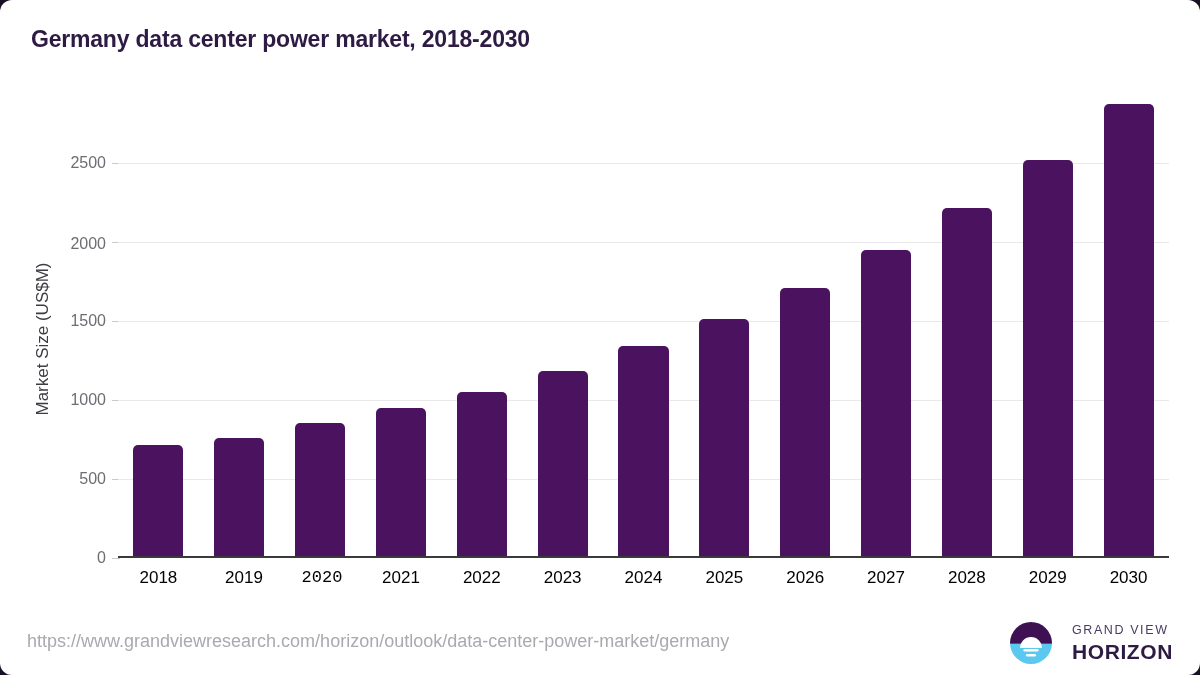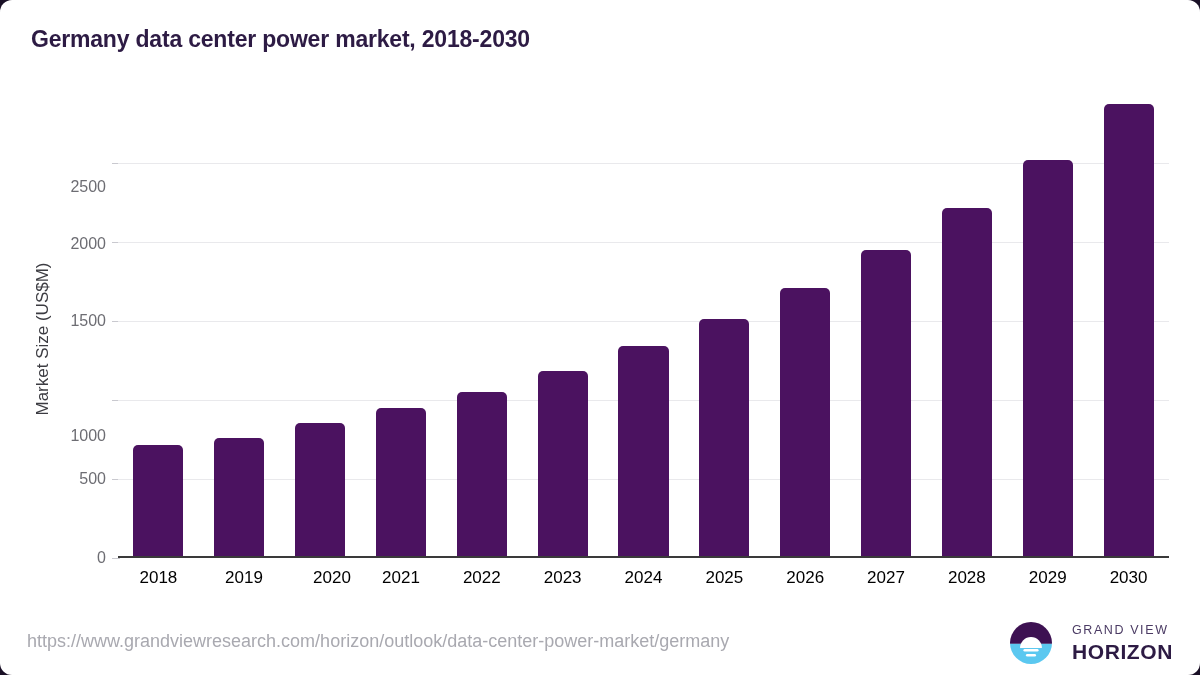--- a/index.html
+++ b/index.html
@@ -170,27 +170,27 @@
 
   <div id="chart-title">Germany data center power market, 2018-2030</div>
 
   <div id="y-axis-title">Market Size (US$M)</div>
 
   <div id="ytick-layer">
       <div class="ytick-label" style="top: 558px;">0</div>
       <div class="ytick-mark" style="top: 558px;"></div>
       <div class="ytick-label" style="top: 479.034px;">500</div>
       <div class="ytick-mark" style="top: 479.034px;"></div>
-      <div class="ytick-label" style="top: 400.069px; margin-top: 36px;">1000</div>
+      <div class="ytick-label" style="top: 400.069px;">1000</div>
       <div class="ytick-mark" style="top: 400.069px;"></div>
       <div class="ytick-label" style="top: 321.103px;">1500</div>
       <div class="ytick-mark" style="top: 321.103px;"></div>
       <div class="ytick-label" style="top: 244px;">2000</div>
       <div class="ytick-mark" style="top: 242.138px;"></div>
-      <div class="ytick-label" style="top: 163.172px; margin-top: 24px;">2500</div>
+      <div class="ytick-label" style="top: 163.172px;">2500</div>
       <div class="ytick-mark" style="top: 163.172px;"></div>
     </div>
 
   <div id="plot">
     <div id="gridlines">
         <div class="gridline" style="top: 379.034px;"></div>
         <div class="gridline" style="top: 300.069px;"></div>
         <div class="gridline" style="top: 221.103px;"></div>
         <div class="gridline" style="top: 142.138px;"></div>
         <div class="gridline" style="top: 63.1724px;"></div>
@@ -209,21 +209,21 @@
         <div class="bar" title="2028: 2205" style="left: 823.822px; width: 50.1246px; height: 348.238px; background: rgb(75, 18, 96);"></div>
         <div class="bar" title="2029: 2505" style="left: 904.668px; width: 50.1246px; height: 395.617px; background: rgb(75, 18, 96);"></div>
         <div class="bar" title="2030: 2860" style="left: 985.515px; width: 50.1246px; height: 451.683px; background: rgb(75, 18, 96);"></div>
       </div>
     <div id="axis-line"></div>
   </div>
 
   <div id="xtick-layer">
       <div class="xtick-label" style="left: 158.423px;">2018</div>
       <div class="xtick-label" style="left: 244px;">2019</div>
-      <div class="xtick-label" style="left: 332px;">2020</div>
+      <div class="xtick-label" style="left: 322px; font-family: Liberation Mono, monospace;">2020</div>
       <div class="xtick-label" style="left: 400.962px;">2021</div>
       <div class="xtick-label" style="left: 481.808px;">2022</div>
       <div class="xtick-label" style="left: 562.654px;">2023</div>
       <div class="xtick-label" style="left: 643.5px;">2024</div>
       <div class="xtick-label" style="left: 724.346px;">2025</div>
       <div class="xtick-label" style="left: 805.192px;">2026</div>
       <div class="xtick-label" style="left: 886.038px;">2027</div>
       <div class="xtick-label" style="left: 966.885px;">2028</div>
       <div class="xtick-label" style="left: 1047.73px;">2029</div>
       <div class="xtick-label" style="left: 1128.58px;">2030</div>

